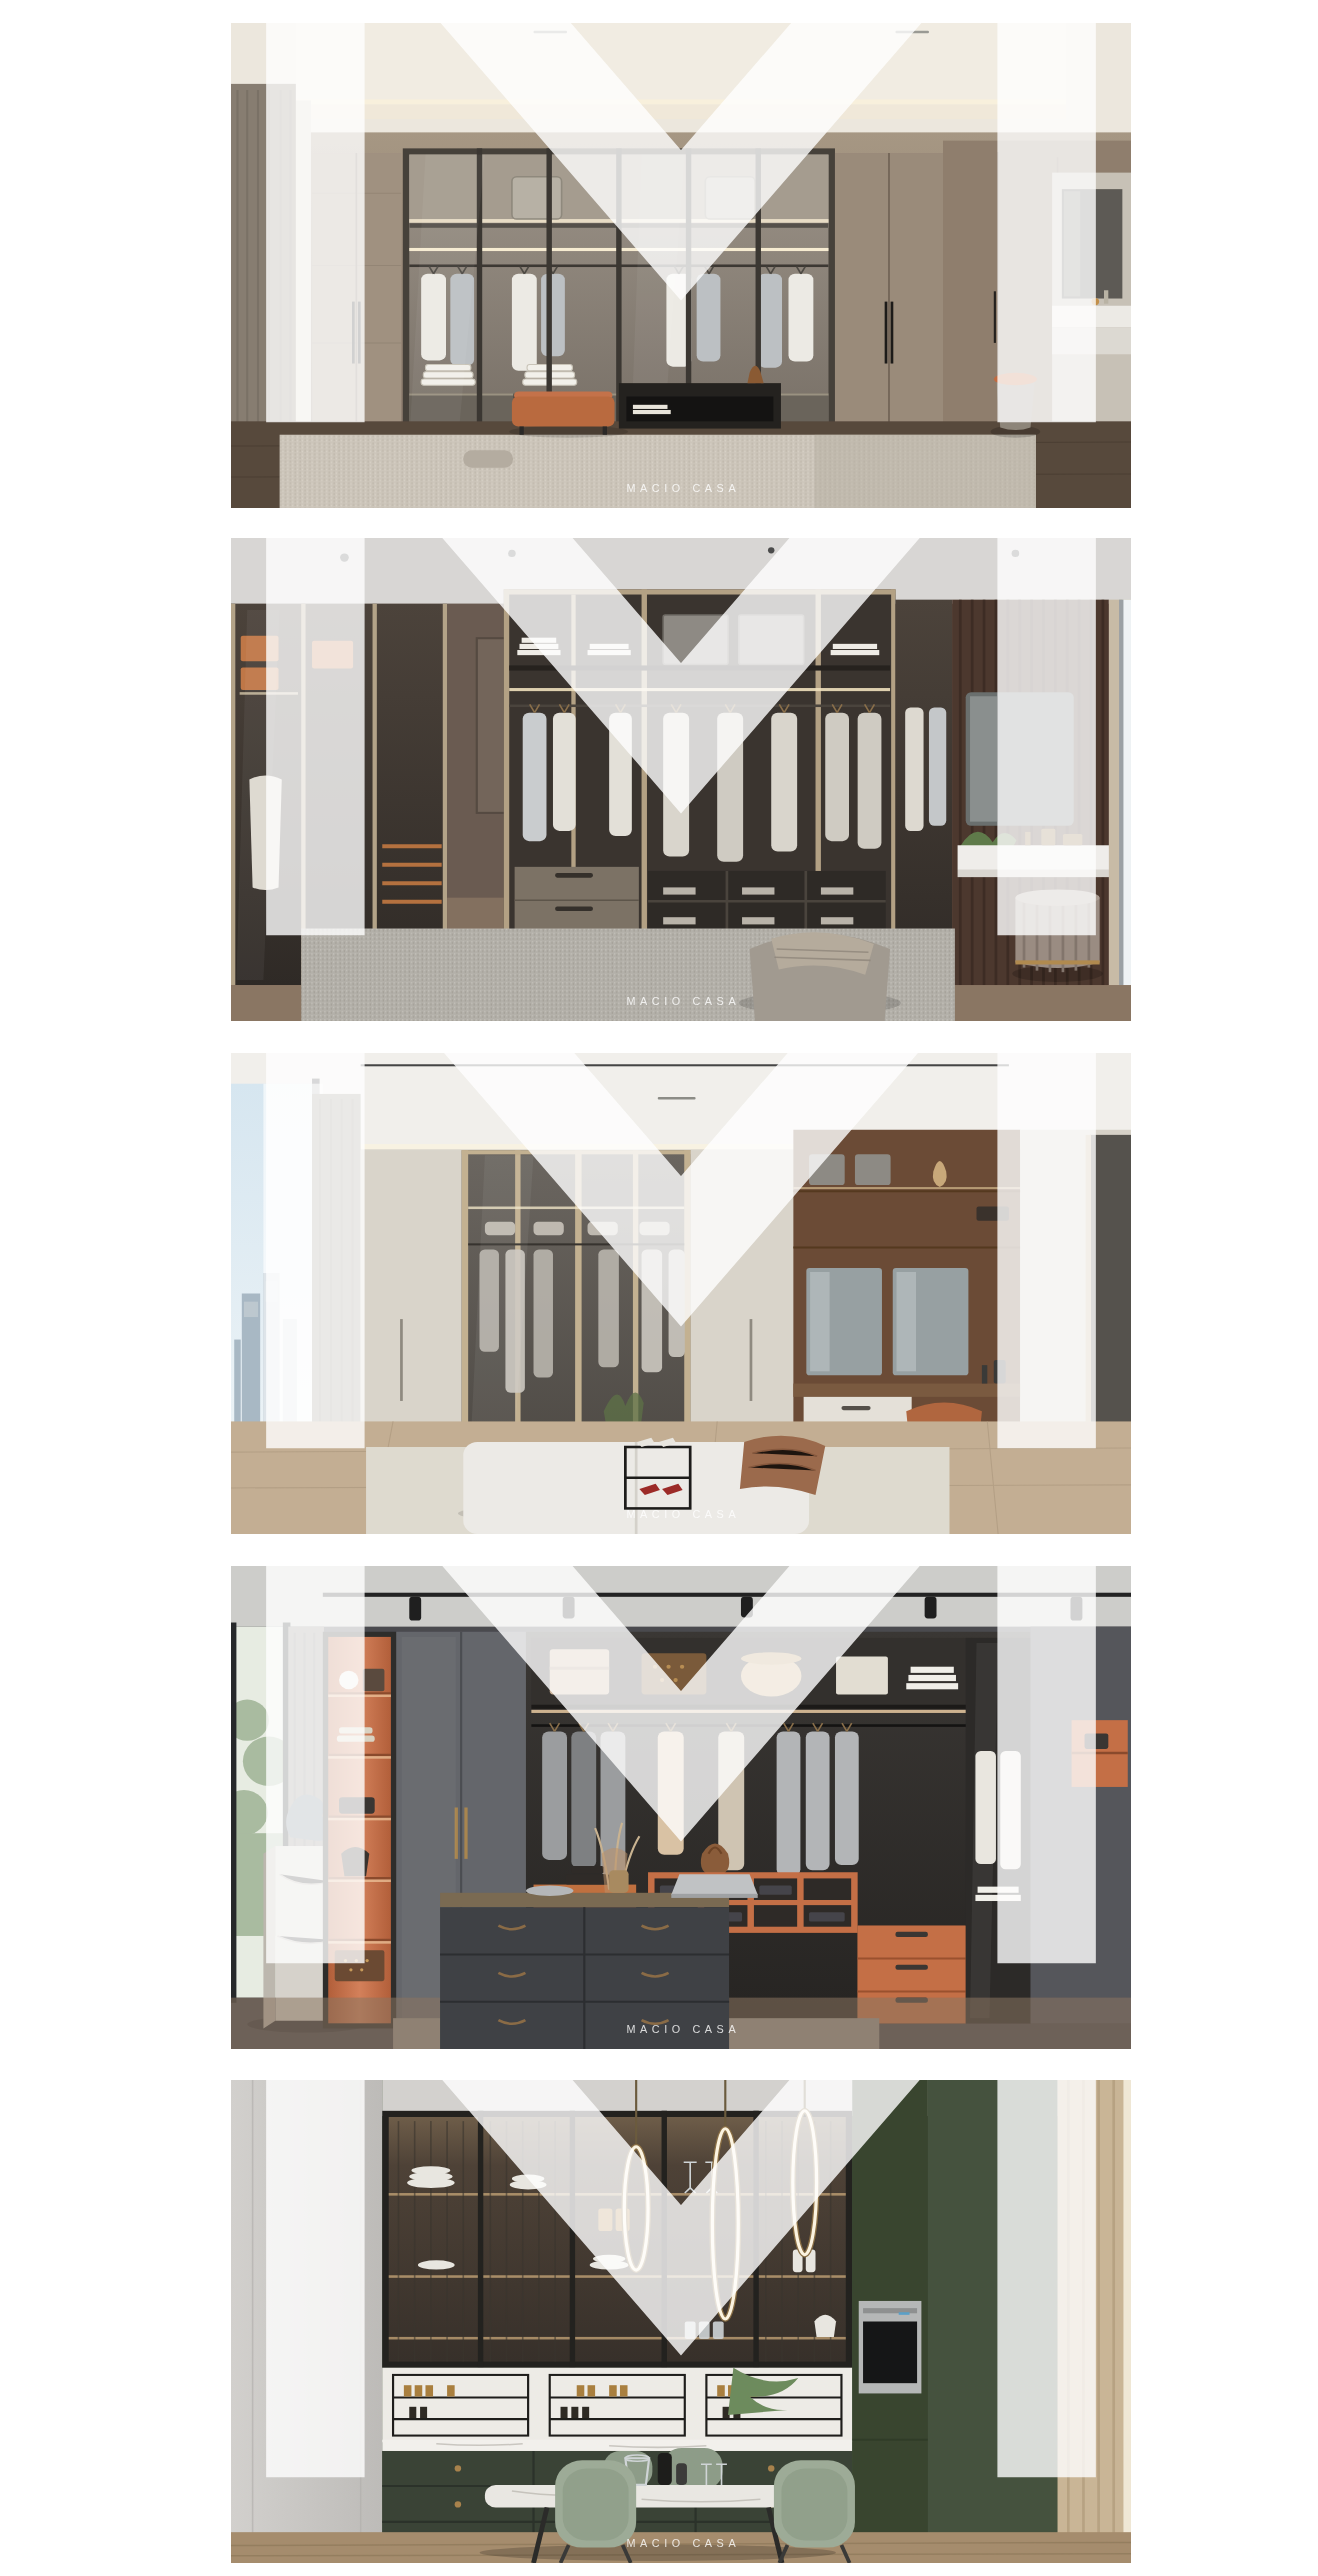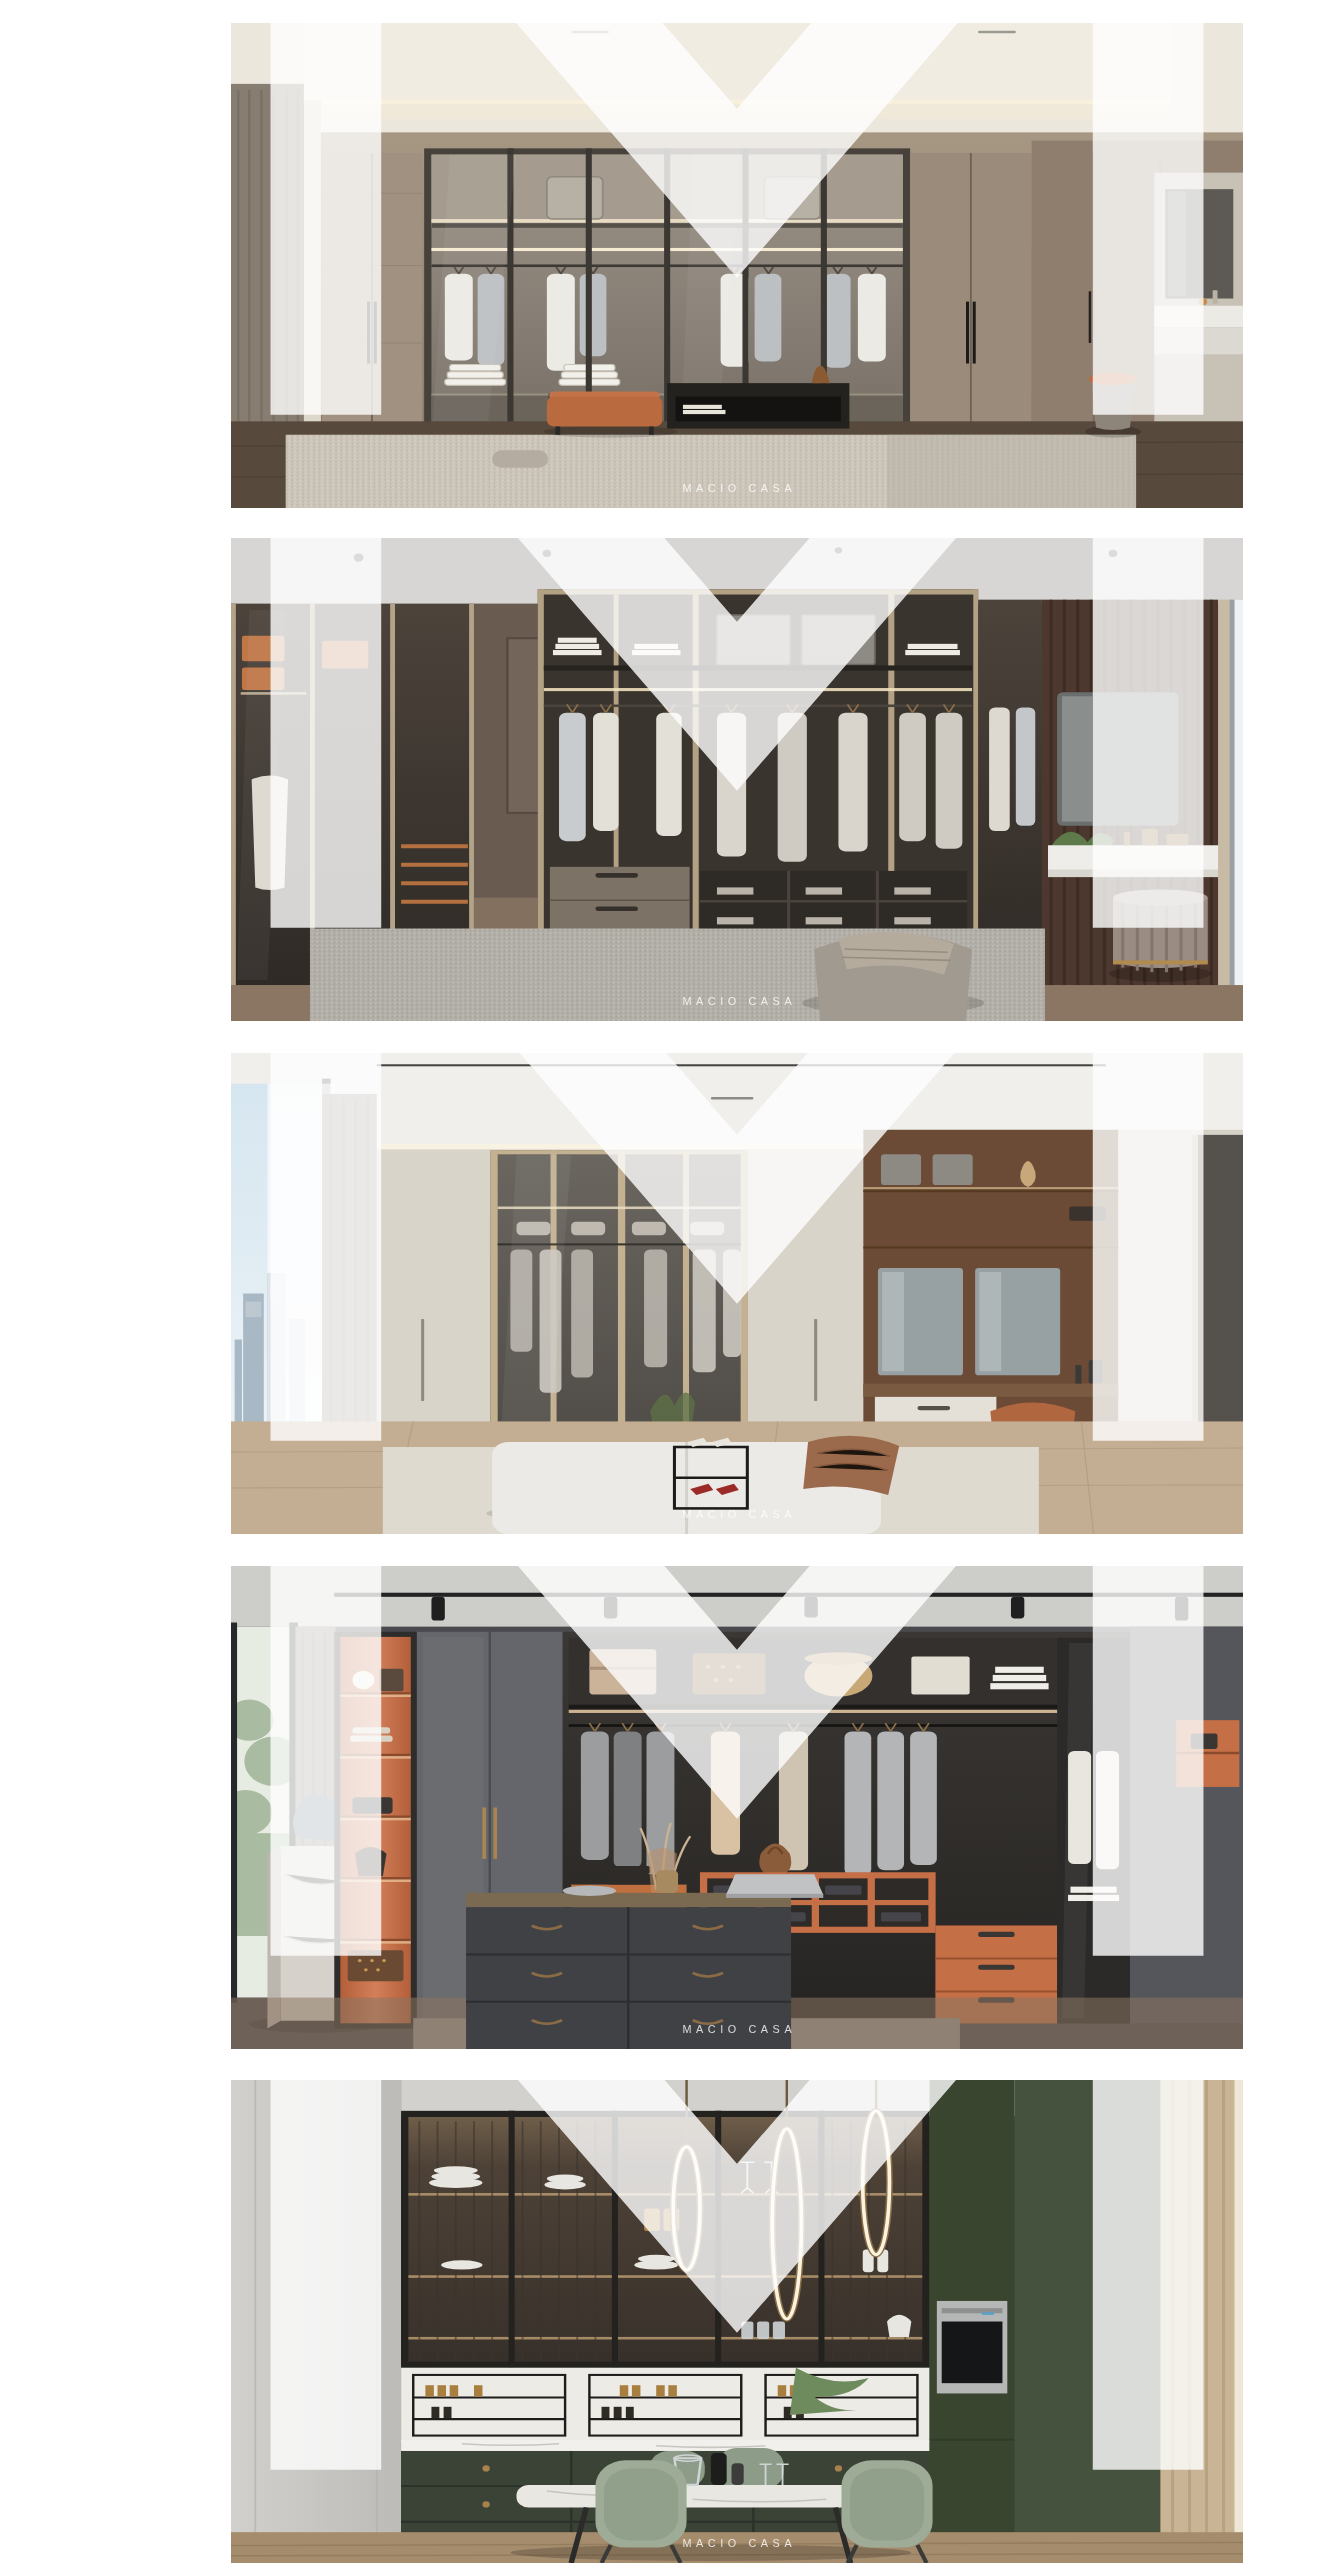--- a/index.html
+++ b/index.html
@@ -1,18 +1,18 @@
 <!DOCTYPE html>
 <html style="font-size:8.2px"><head>
 <meta charset="utf-8">
 <style>
   html,body{margin:0;padding:0;background:#ffffff;}
   .stage{position:relative;width:1319px;height:3115px;background:#ffffff;overflow:hidden;
          font-family:"Liberation Sans",sans-serif;}
-  figure.photo{position:absolute;left:231px;width:1012px;margin:0;overflow:hidden;background:#0369a1;}
+  figure.photo{position:absolute;left:231px;width:900px;margin:0;overflow:hidden;background:#0369a1;}
   figure.photo svg{display:block;width:100%;height:100%;}
   
   .wm{position:absolute;left:0;right:0;bottom:14.4px;display:flex;flex-direction:column;
       align-items:center;gap:4.6px;color:#fff;opacity:.8;pointer-events:none;}
   .wm-m{width:32px;height:26px;}
   .wm-m path{fill:none;stroke:currentColor;stroke-width:7;}
   .wm-text{font-size:10.8px;line-height:1;letter-spacing:4.6px;padding-left:4.6px;font-weight:400;
            text-transform:uppercase;white-space:nowrap;}
 </style>
 </head>

